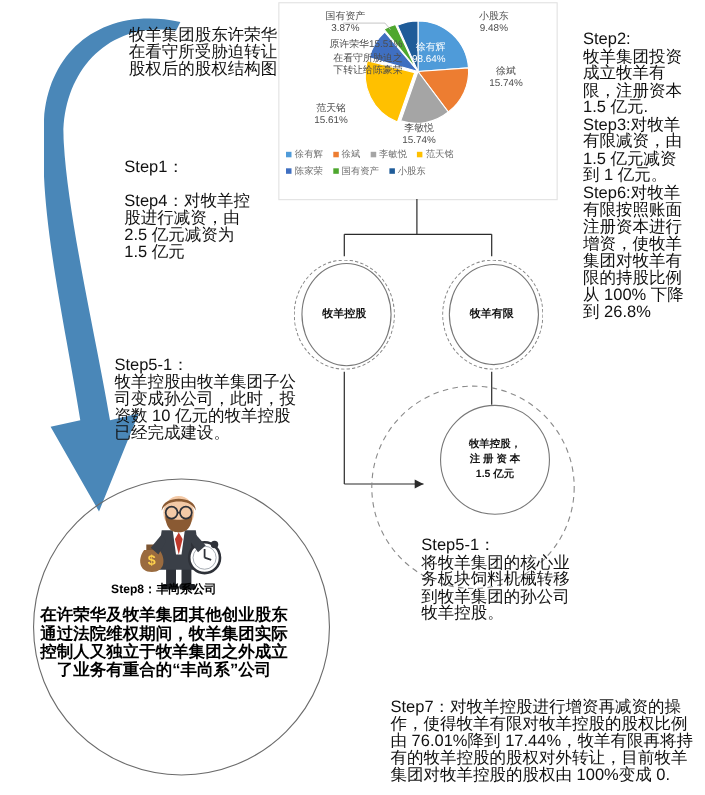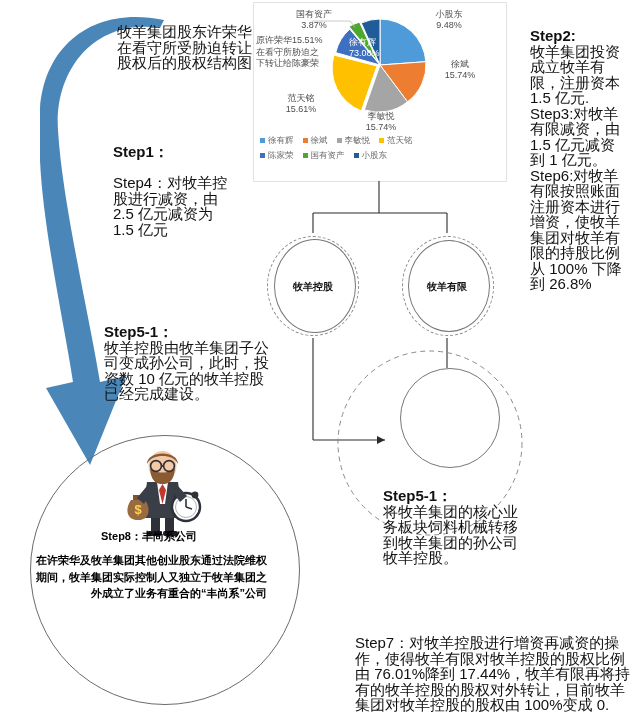--- a/index.html
+++ b/index.html
@@ -15,32 +15,32 @@
   #blue-arrow{left:40px;top:10px;width:150px;height:470px;}
 
   
   #chart-panel{
     left:253px;top:2px;width:252px;height:178px;
     background:#ffffff;border:1px solid #e2e2e2;
   }
   #pie-svg{position:absolute;left:0;top:0;}
   .pie-lbl{position:absolute;font-size:9px;line-height:10.5px;color:#4d4d4d;text-align:center;white-space:nowrap;}
   .pie-lbl.in{color:#ffffff;}
-  .pie-lbl.left{text-align:left;}
+  .pie-lbl.left{text-align:right;}
   .legend{
     position:absolute;left:6px;top:130px;width:240px;
     font-size:8.5px;color:#6b6b6b;line-height:15px;
   }
   .legend .row{display:flex;align-items:center;}
   .legend .it{display:flex;align-items:center;margin-right:9px;}
   .legend .sw{width:5px;height:5px;margin-right:3px;display:inline-block;}
 
   
   .txt{position:absolute;font-size:15px;line-height:15.5px;color:#111;}
-  .txt b{font-weight:bold;text-align:right;}
+  .txt b{font-weight:normal;text-align:right;}
 
   
   .node{position:absolute;font-weight:bold;}
   .node .ring{
     position:absolute;left:0;top:0;width:100%;height:100%;
     border:1px solid #777;border-radius:50%;box-sizing:border-box;background:#fff;
   }
   .node .dash{
     position:absolute;border:1px dashed #8a8a8a;border-radius:50%;box-sizing:border-box;
   }
@@ -50,21 +50,21 @@
   }
   #step8-circle{
     position:absolute;left:30px;top:435px;width:270px;height:270px;
     border:1px solid #6b6b6b;border-radius:50%;box-sizing:border-box;
   }
   #step8-text{
     position:absolute;left:31px;top:528px;width:236px;text-align:center;
     font-size:10.5px;line-height:16px;color:#000;font-weight:bold;
   }
   #step8-title{font-size:11px;margin-bottom:8px;}
-  #step8-body{font-size:11px;line-height:16.5px;text-align:right;}
+  #step8-body{font-size:15px;line-height:16.5px;text-align:center;}
   #person{position:absolute;left:117px;top:438px;width:92px;height:100px;}
 </style>
 </head>
 <body>
 
 <svg id="blue-arrow" class="abs" viewBox="0 0 150 470">
   <path d="M120 18 C 55 8, 14 60, 18 120 C 22 190, 48 300, 60 372 L 86 366 L 50 455 L 6 378 L 33 372 C 22 300, -4 188, 0 118 C -5 42, 48 -6, 124 10 Z" fill="#4a87b8"></path>
 </svg>
 
 <div id="chart-panel" class="abs">
@@ -91,21 +91,21 @@
     <path d="M58 18 L96 18 L101 24" fill="none" stroke="#bdbdbd" stroke-width="0.8"></path>
   </svg>
 
   <div class="pie-lbl" style="left:160px;top:6px;width:70px;">
     <span>小股东</span><br>
     <span>9.48%</span>
   </div>
 
   <div class="pie-lbl in left" style="left:95px;top:34px;width:56px;">
     <span>徐有辉</span><br>
-    <span>73.08%</span>
+    <span>98.64%</span>
   </div>
 
   <div class="pie-lbl" style="left:175px;top:56px;width:62px;">
     <span>徐斌</span><br>
     <span>15.74%</span>
   </div>
 
   <div class="pie-lbl" style="left:96px;top:108px;width:62px;">
     <span>李敏悦</span><br>
     <span>15.74%</span>
@@ -197,20 +197,25 @@
   <div class="ring" style="left:6px;top:6px;width:82px;height:92px;background:transparent;"></div>
   <div class="cap">牧羊有限</div>
 </div>
 
 <svg class="abs" style="left:332px;top:345px;width:196px;height:196px;">
   <circle cx="98" cy="98" r="92" fill="none" stroke="#8a8a8a" stroke-width="1" stroke-dasharray="5,4"></circle>
 </svg>
 
 <div class="node" style="left:400px;top:368px;width:100px;height:100px;">
   <div class="ring"></div>
+  <div class="cap" style="font-size:9.5px;line-height:14px;">
+    <span>牧羊控股，</span><br>
+    <span>注 册 资 本</span><br>
+    <span>1.5 亿元</span>
+  </div>
 </div>
 
 <div class="txt" style="left:113px;top:144px;width:124px;">
   <b>Step1：</b><br>
   <br>
   <span>Step4：对牧羊控股进行减资，由 2.5 亿元减资为 1.5 亿元</span>
 </div>
 
 <div class="txt" style="left:104px;top:324px;width:168px;">
   <b>Step5-1：</b><br>

